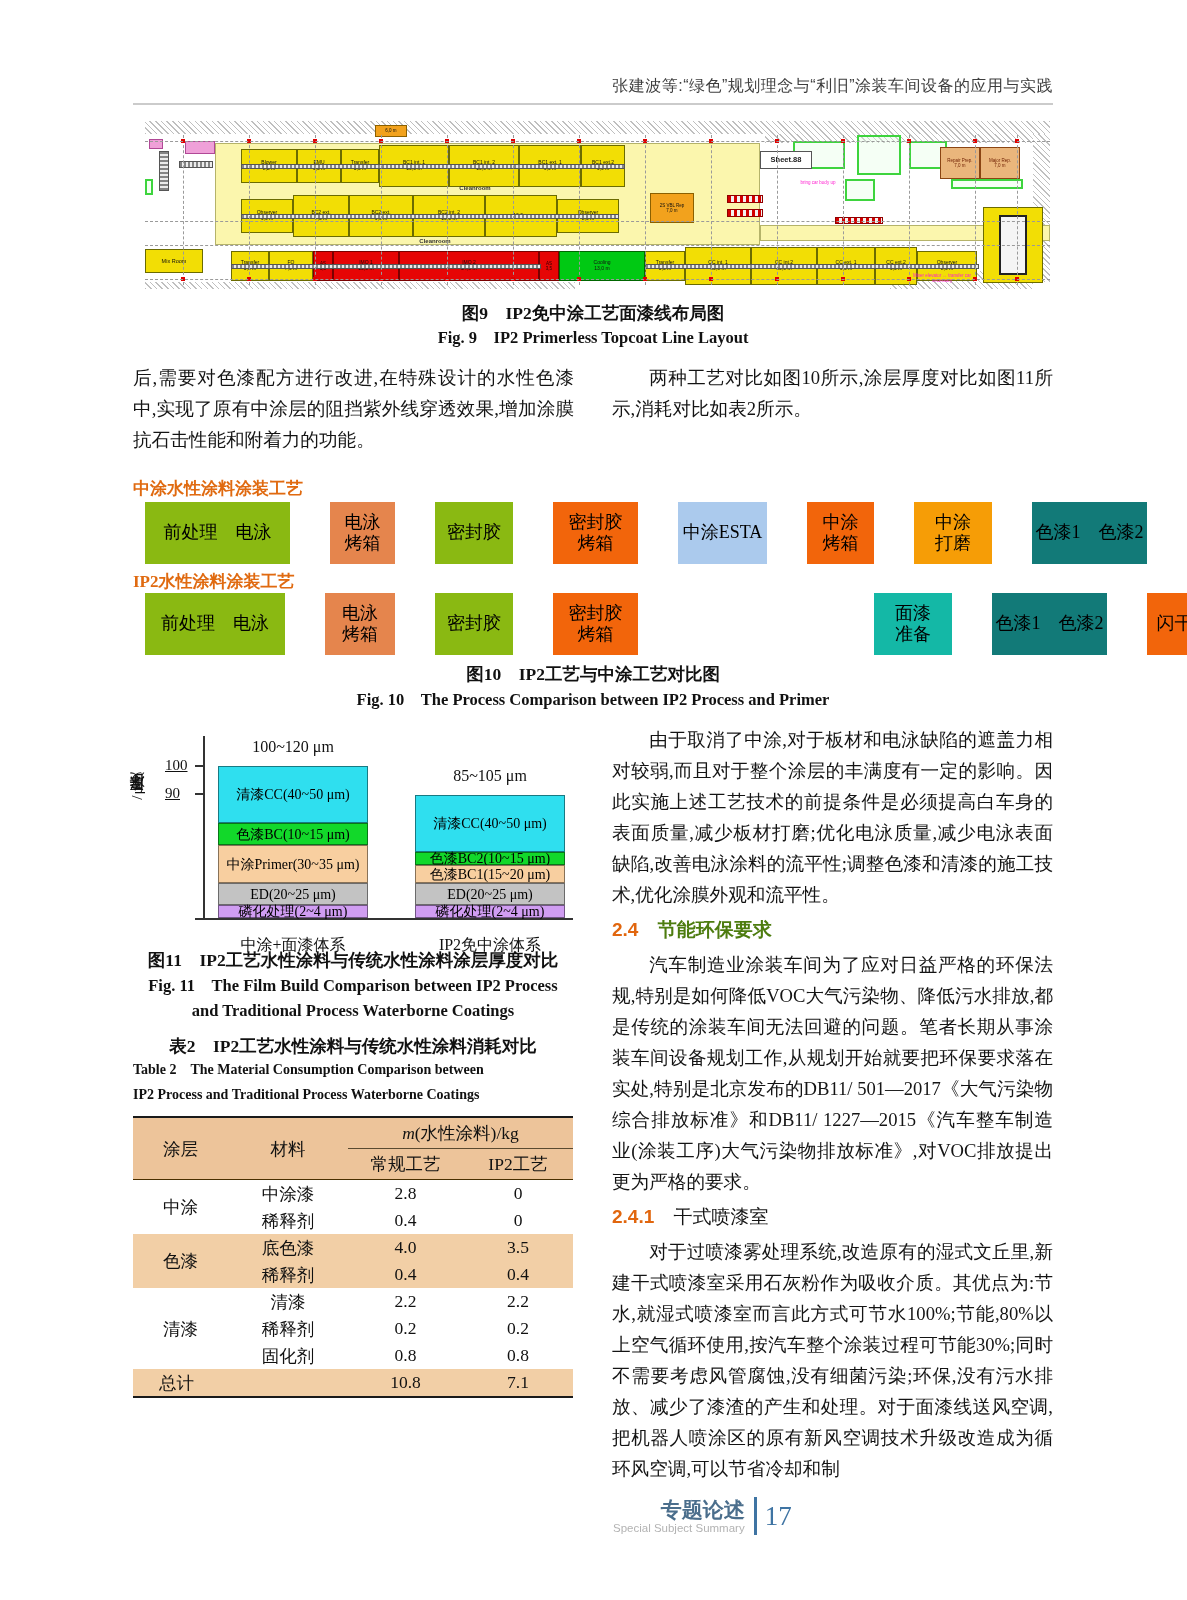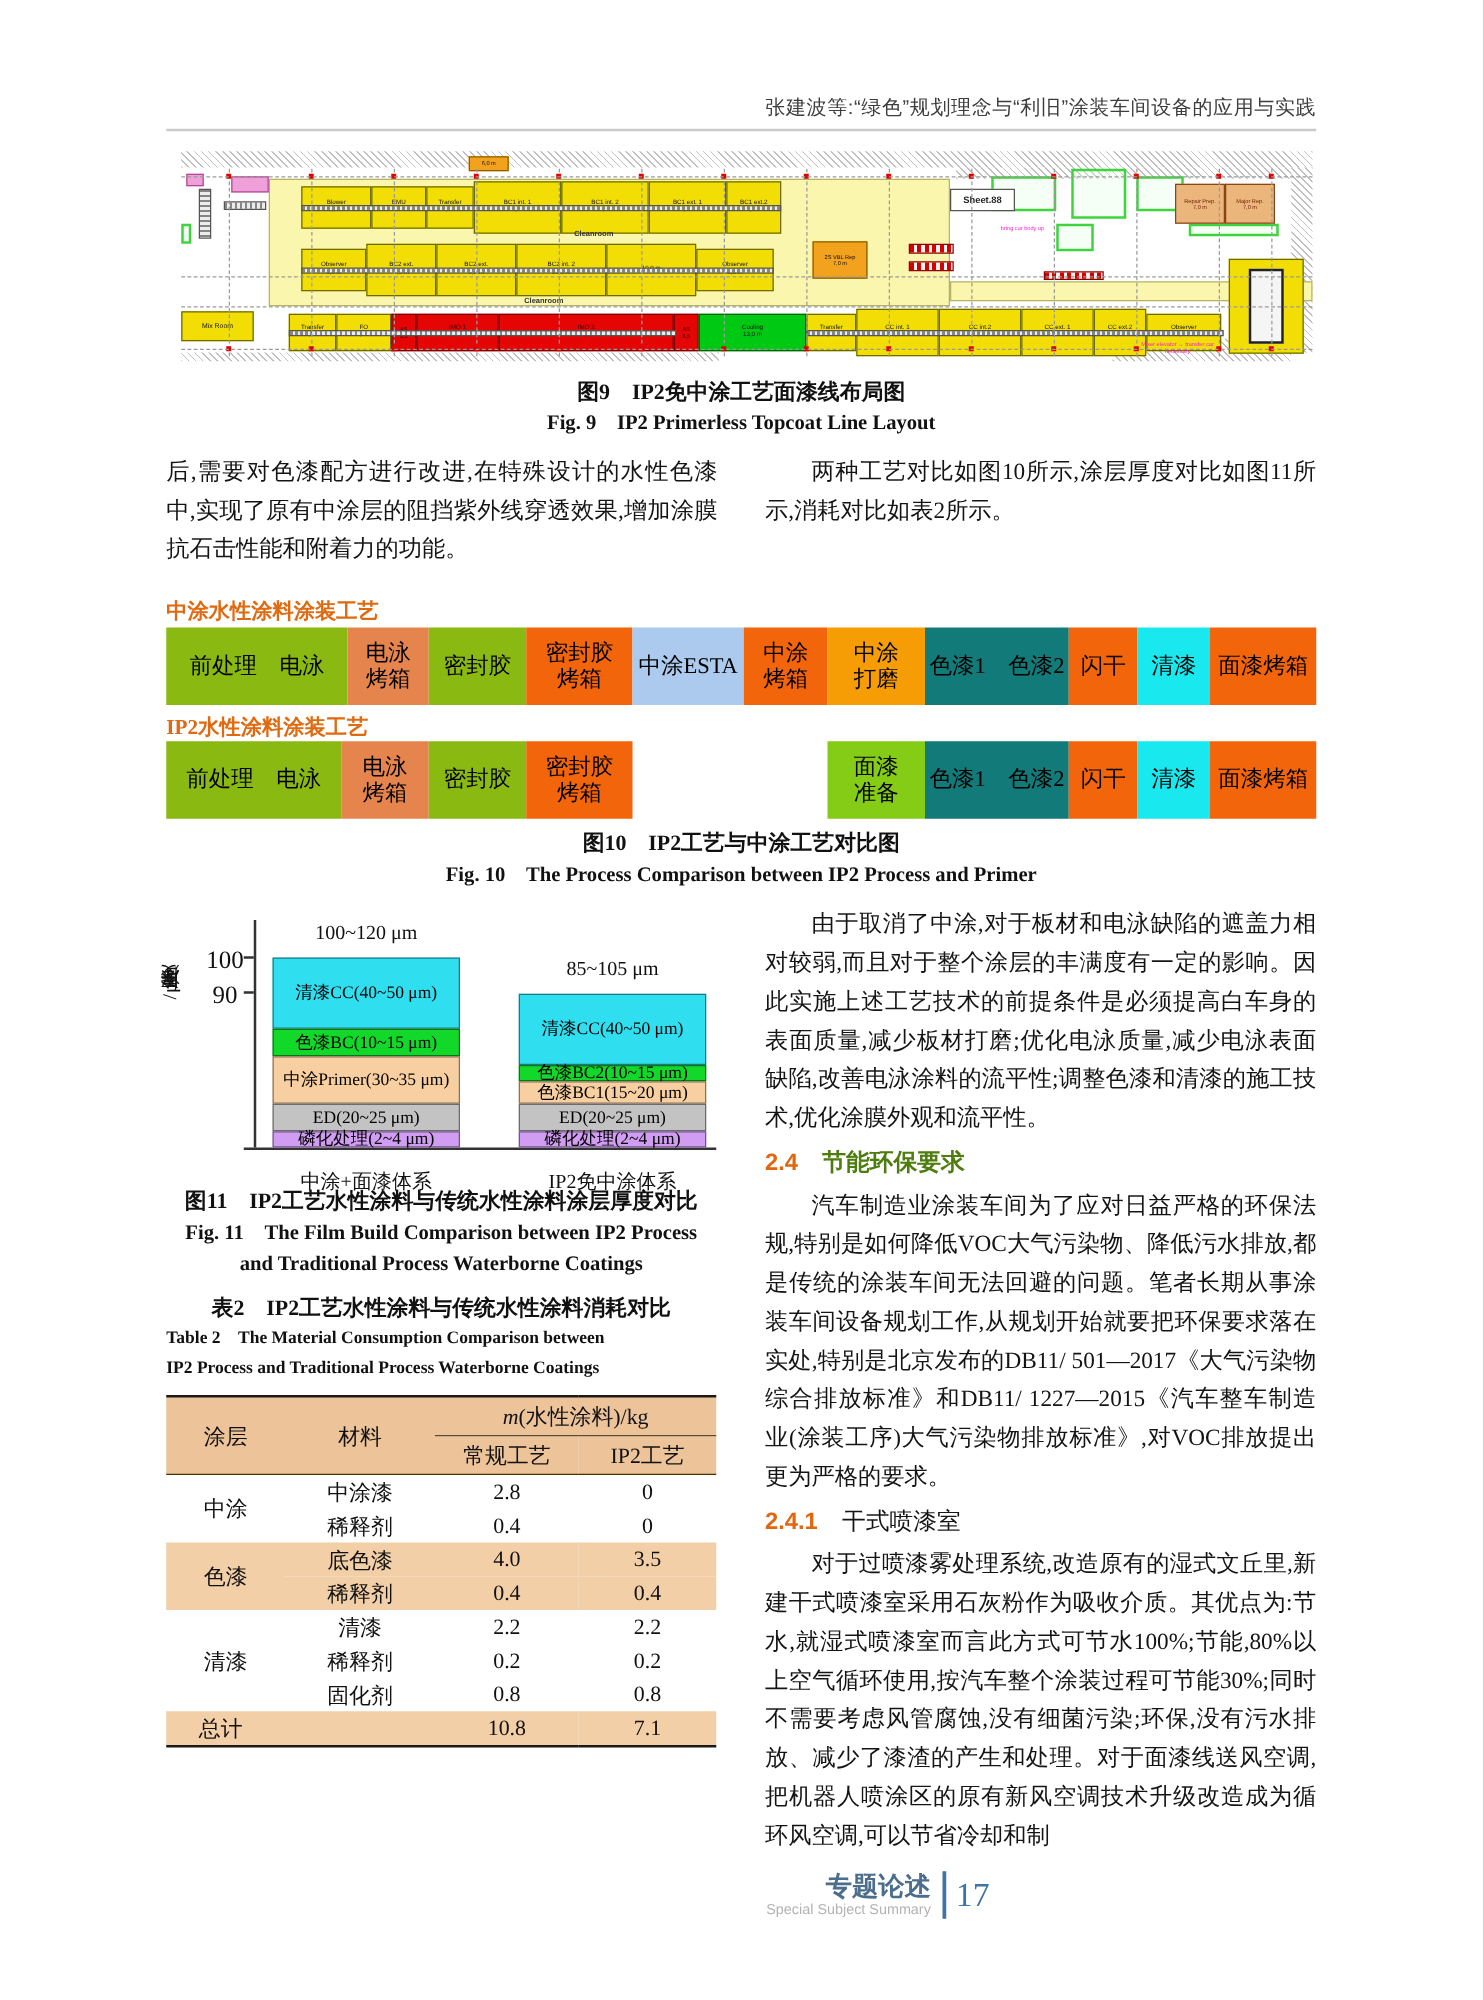--- a/index.html
+++ b/index.html
@@ -40,29 +40,29 @@
   
   .cap-zh{position:absolute;left:133px;width:920px;text-align:center;font-weight:bold;font-size:17.5px;}
   .cap-en{position:absolute;left:133px;width:920px;text-align:center;font-weight:bold;font-size:16.5px;
           font-family:"Liberation Serif",serif;}
   .col-cap{left:133px;width:440px;}
   .para{font-size:18.6px;line-height:31px;text-align:justify;color:#141414;}
   .indent{text-indent:2em;}
 
   
   .flow-title{position:absolute;left:133px;font-weight:bold;font-size:17px;color:#e06a10;}
-  .flow-row{position:absolute;left:133px;width:990px;display:flex;}
+  .flow-row{position:absolute;left:145px;width:990px;display:flex;gap:40px;}
   .fb{height:62px;display:flex;flex-direction:column;align-items:center;justify-content:center;
       text-align:center;font-size:18px;line-height:1.18;color:#000;}
 
   
   .chart{position:absolute;left:133px;top:722px;width:440px;height:235px;font-family:"Liberation Serif",serif;}
   .seg{position:absolute;box-sizing:border-box;border:1px solid rgba(0,0,0,.45);text-align:center;
        font-size:14px;white-space:nowrap;overflow:visible;color:#000;}
-  .tickl{position:absolute;width:30px;text-align:center;font-size:20px;}
+  .tickl{position:absolute;width:30px;text-align:left;font-size:15px;text-decoration:underline;}
   .tickm{position:absolute;width:8px;height:2px;background:#333;}
   .ctop{position:absolute;text-align:center;font-size:16px;}
   .cxl{position:absolute;text-align:center;font-size:16px;margin-top:12px;}
   .ylab{position:absolute;left:-6px;top:50px;writing-mode:vertical-rl;transform:rotate(180deg);
         font-size:15.5px;letter-spacing:1px;}
 
   
   .tbl-title-zh{position:absolute;left:133px;width:440px;text-align:center;font-weight:bold;font-size:17.5px;}
   .tbl-title-en{position:absolute;left:133px;width:440px;text-align:left;font-weight:bold;font-size:14px;}
   table.ctab{position:absolute;left:133px;top:1116px;width:440px;border-collapse:collapse;
@@ -231,21 +231,21 @@
       <div class="fb" style="flex: 0 0 58px; background: rgb(25, 233, 238);">清漆</div>
       <div class="fb" style="flex: 0 0 85px; background: rgb(242, 101, 11);">面漆烤箱</div>
     </div>
   <div class="flow-title" style="top:570px">IP2水性涂料涂装工艺</div>
   <div class="flow-row" style="top:593px">
       <div class="fb" style="flex: 0 0 140px; background: rgb(138, 185, 18);">前处理　电泳</div>
       <div class="fb" style="flex: 0 0 70px; background: rgb(229, 133, 77);">电泳<br>烤箱</div>
       <div class="fb" style="flex: 0 0 78px; background: rgb(138, 185, 18);">密封胶</div>
       <div class="fb" style="flex: 0 0 85px; background: rgb(242, 101, 11);">密封胶<br>烤箱</div>
       <div class="fb" style="flex: 0 0 156px; background: transparent;"></div>
-      <div class="fb" style="flex: 0 0 78px; background: #84cc16;">面漆<br>准备</div>
+      <div class="fb" style="flex: 0 0 78px; background: #14b8a6;">面漆<br>准备</div>
       <div class="fb" style="flex: 0 0 115px; background: rgb(18, 122, 120);">色漆1　色漆2</div>
       <div class="fb" style="flex: 0 0 55px; background: rgb(242, 101, 11);">闪干</div>
       <div class="fb" style="flex: 0 0 58px; background: rgb(25, 233, 238);">清漆</div>
       <div class="fb" style="flex: 0 0 85px; background: rgb(242, 101, 11);">面漆烤箱</div>
     </div>
 
   <div class="cap-zh" style="top:662px">图10　IP2工艺与中涂工艺对比图</div>
   <div class="cap-en" style="top:689px">Fig. 10　The Process Comparison between IP2 Process and Primer</div>
 
   <div class="chart">

